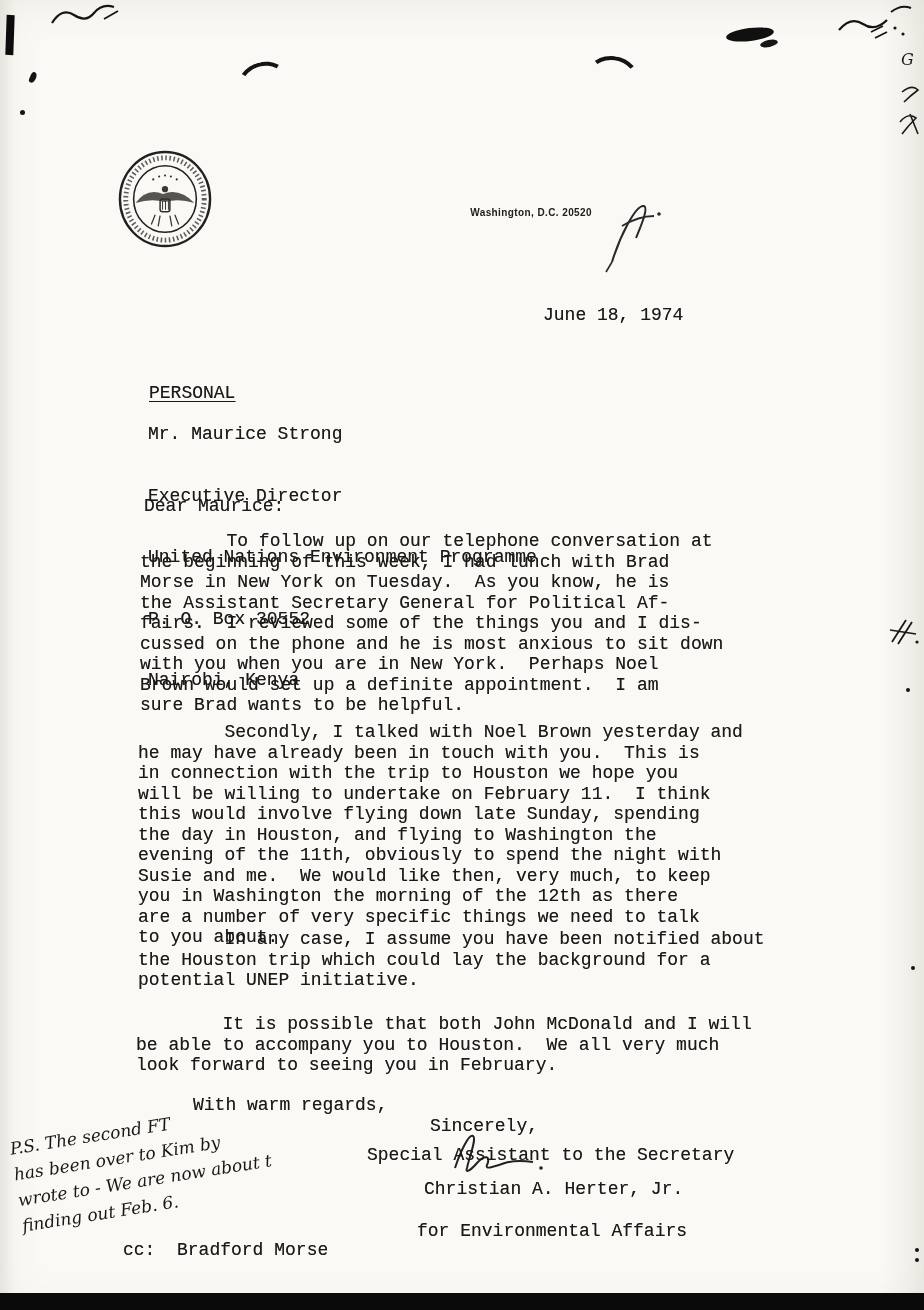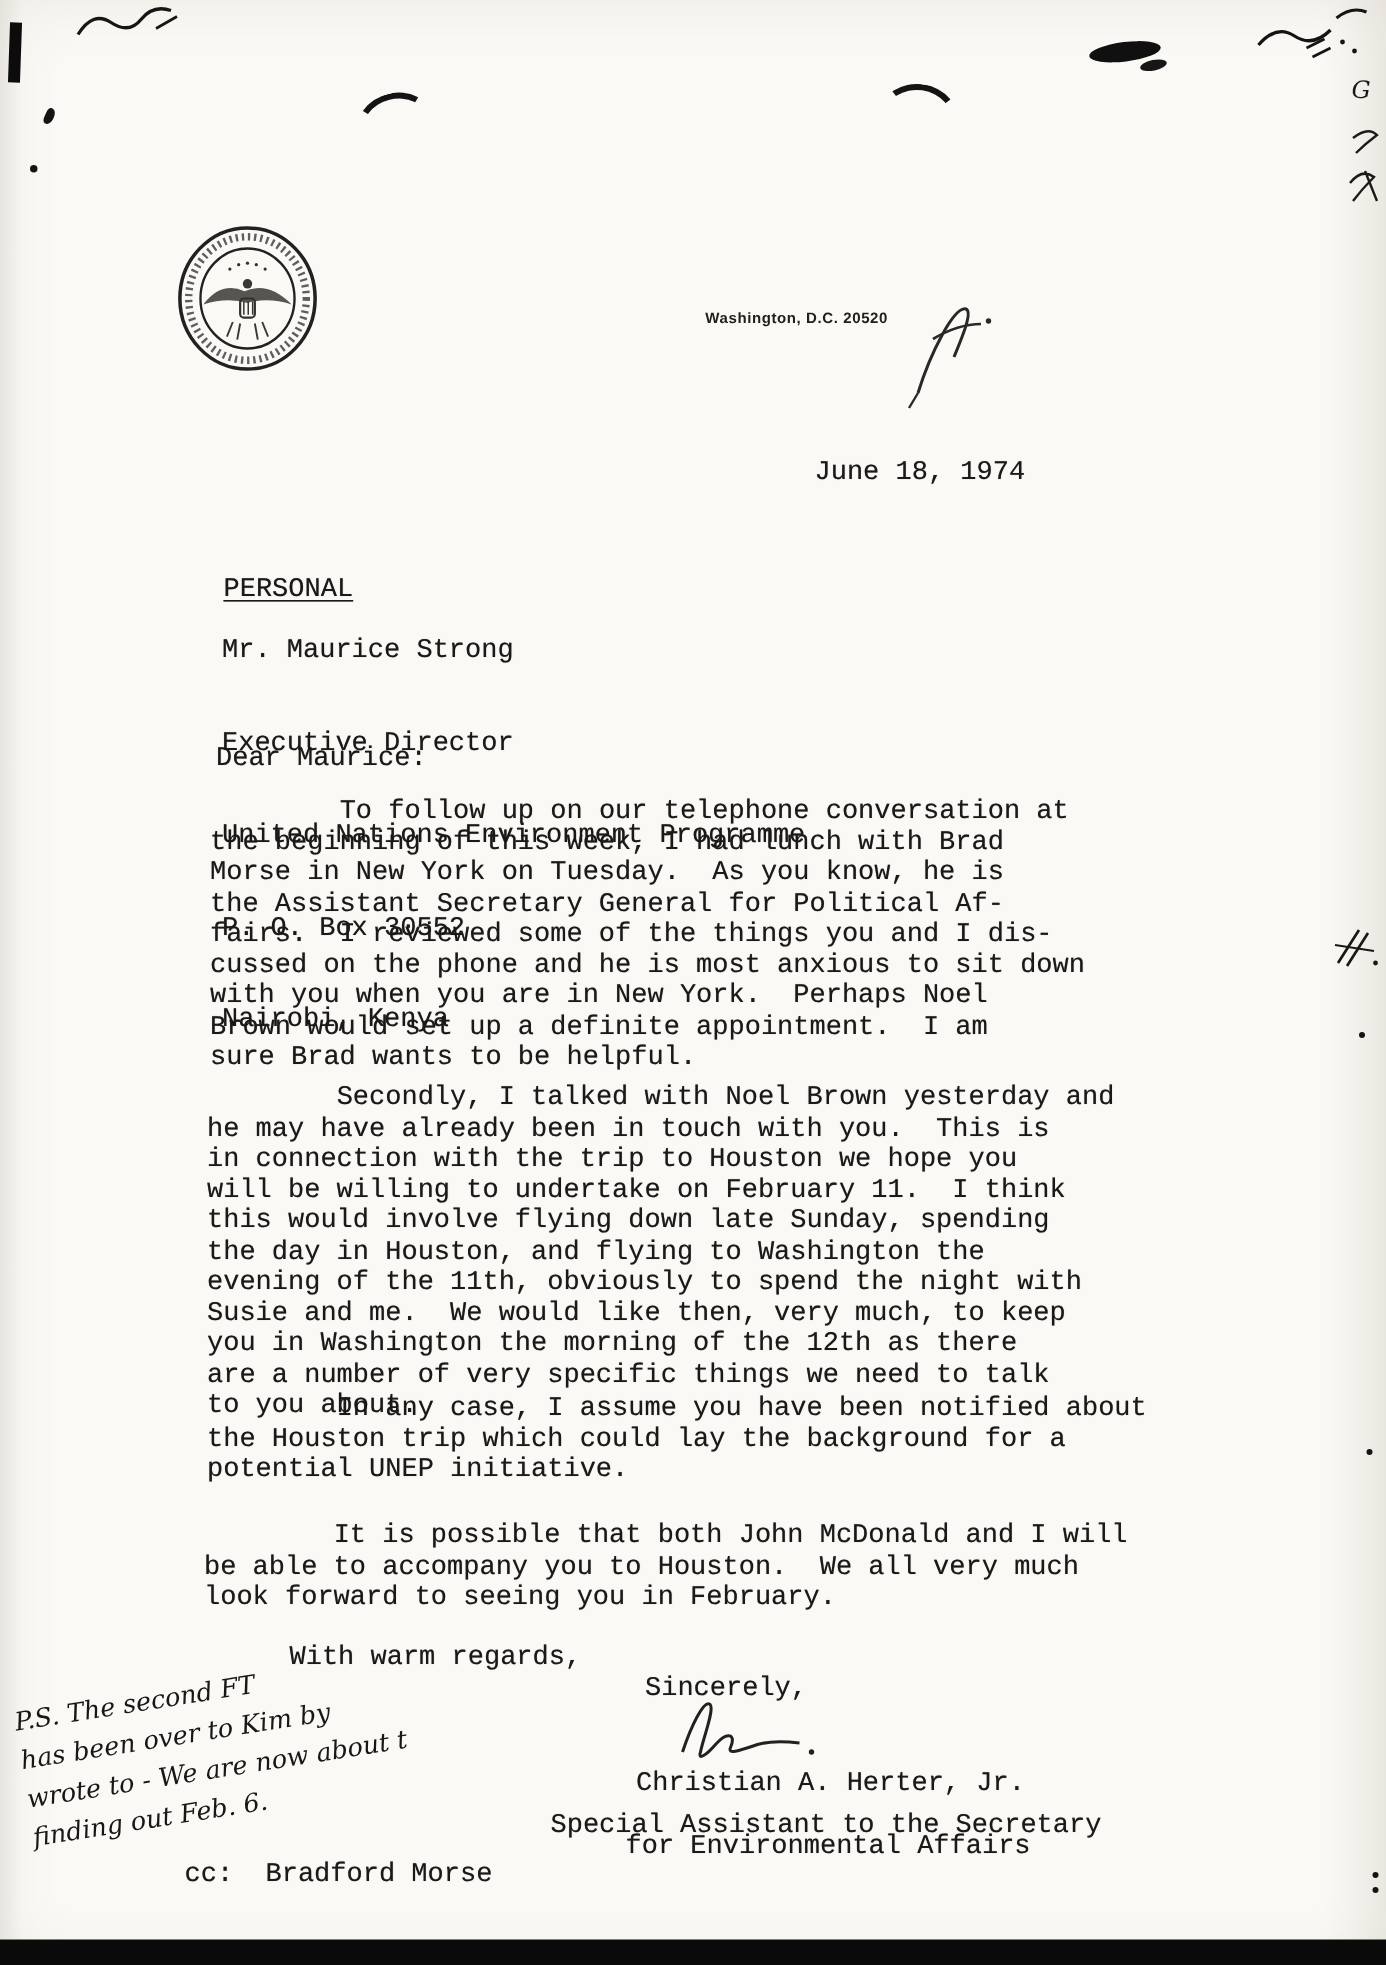--- a/index.html
+++ b/index.html
@@ -158,21 +158,21 @@
 
   <div class="mono" style="left:193px; top:1095px;">With warm regards,</div>
   <div class="mono" style="left:430px; top:1116px;">Sincerely,</div>
 
   <svg class="artifact" style="left:445px; top:1128px;" width="110" height="52" viewBox="0 0 110 52">
     <path d="M10 40 C 16 22, 24 6, 28 8 C 32 10, 24 30, 22 40 C 20 46, 26 42, 32 35 C 40 26, 46 28, 42 37 C 40 42, 48 39, 60 35 C 70 32, 80 33, 88 34" fill="none" stroke="#23211f" stroke-width="2"></path>
     <circle cx="96" cy="40" r="1.8" fill="#23211f"></circle>
   </svg>
 
   <div class="mono" style="left:424px; top:1179px;">Christian A. Herter, Jr.</div>
-  <div class="mono" style="left:367px; top:1207px;">Special Assistant to the Secretary</div>
+  <div class="mono" style="left:367px; top:1145px;">Special Assistant to the Secretary</div>
   <div class="mono" style="left:417px; top:1221px;">for Environmental Affairs</div>
 
   <div class="mono" style="left:123px; top:1240px;">cc:  Bradford Morse</div>
 
   <div class="handwriting ps-note">P.S. The second FT
 has been over to Kim by
 wrote to - We are now about t
 finding out Feb. 6.</div>
 
   <div class="artifact" style="left:6px; top:15px; width:8px; height:40px; background:#0c0c0c; transform:rotate(2deg);"></div>

